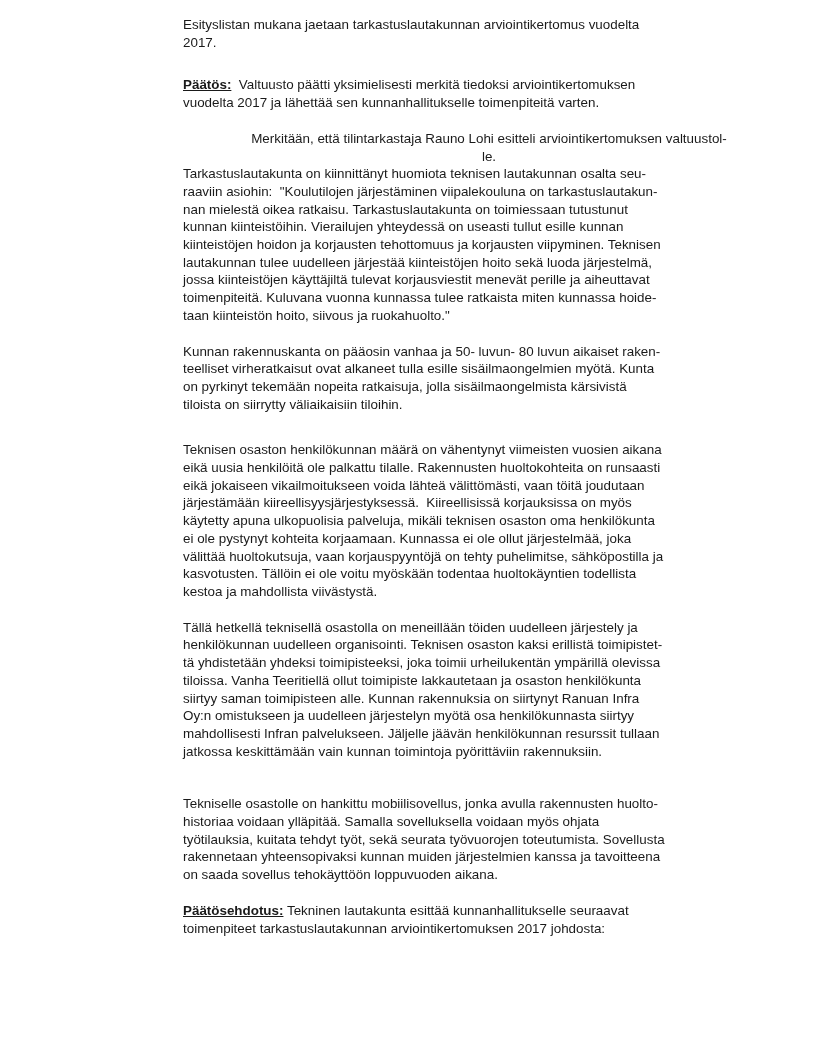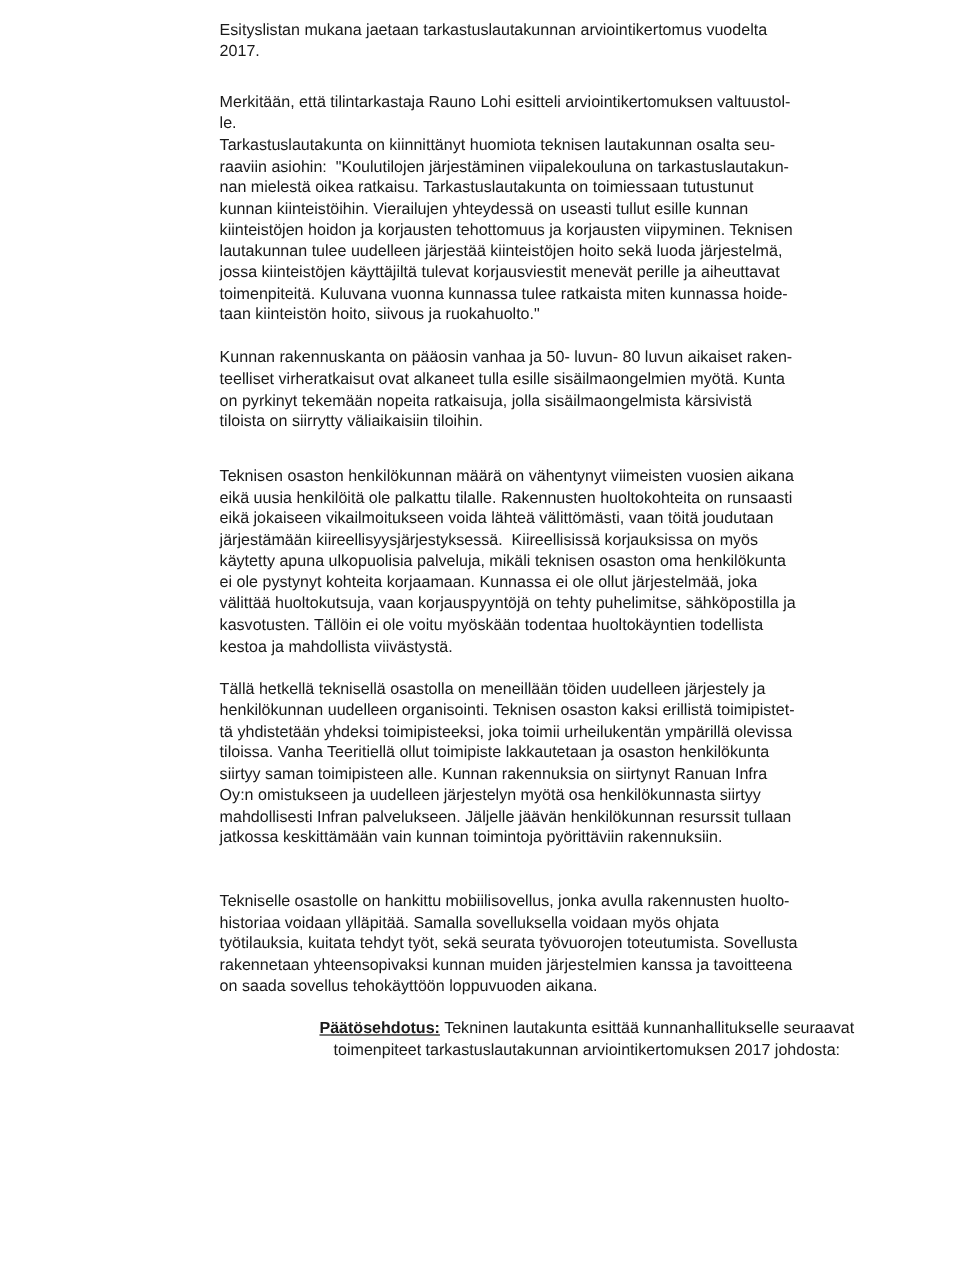--- a/index.html
+++ b/index.html
@@ -32,33 +32,35 @@
     font-size: 13.4px;
     line-height: 17.7px;
     white-space: pre-wrap;
   }
   .runin-label {
     font-weight: bold;
     text-decoration: underline;
   }
   .mb-25 { margin-bottom: 25px; }
   .mb-18 { margin-bottom: 18px; }
-  .mb-0  { margin-bottom: 0; }
+  .mb-0  { margin-bottom: 0; text-align: center; }
   .mb-28 { margin-bottom: 28px; }
   .mb-35 { margin-bottom: 35px; }
-  .mb-24 { margin-bottom: 24px; text-align: center; }
+  .mb-24 { margin-bottom: 24px; }
 </style>
 </head>
 <body>
 
 <div class="page">
 
   <p class="para mb-25">Esityslistan mukana jaetaan tarkastuslautakunnan arviointikertomus vuodelta
 2017.</p>
 
+  <p class="para mb-18"><span class="runin-label">Päätös:</span><span>  Valtuusto päätti yksimielisesti merkitä tiedoksi arviointikertomuksen
+vuodelta 2017 ja lähettää sen kunnanhallitukselle toimenpiteitä varten.</span></p>
 
   <p class="para mb-0">Merkitään, että tilintarkastaja Rauno Lohi esitteli arviointikertomuksen valtuustol-
 le.</p>
 
 
   <p class="para mb-18">Tarkastuslautakunta on kiinnittänyt huomiota teknisen lautakunnan osalta seu-
 raaviin asiohin:  "Koulutilojen järjestäminen viipalekouluna on tarkastuslautakun-
 nan mielestä oikea ratkaisu. Tarkastuslautakunta on toimiessaan tutustunut
 kunnan kiinteistöihin. Vierailujen yhteydessä on useasti tullut esille kunnan
 kiinteistöjen hoidon ja korjausten tehottomuus ja korjausten viipyminen. Teknisen

